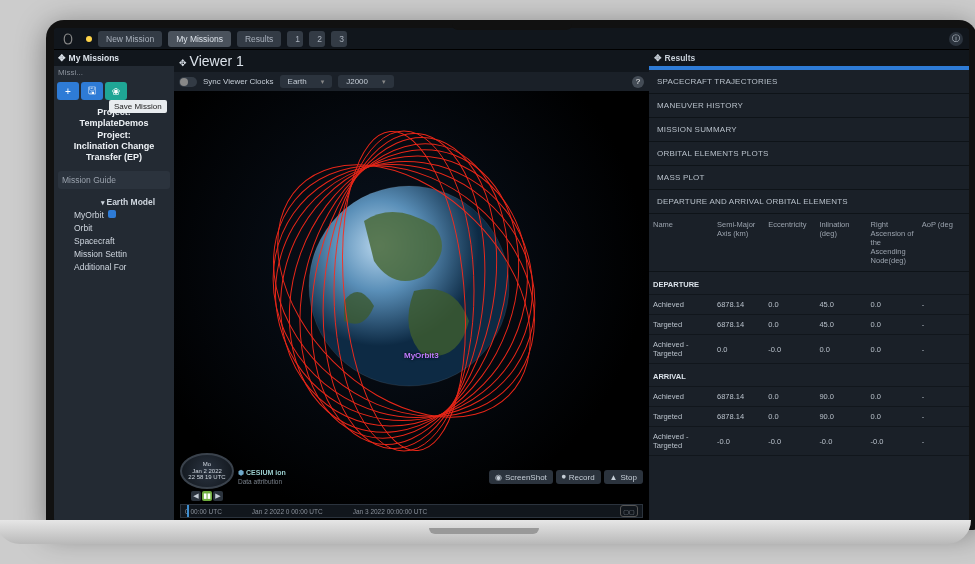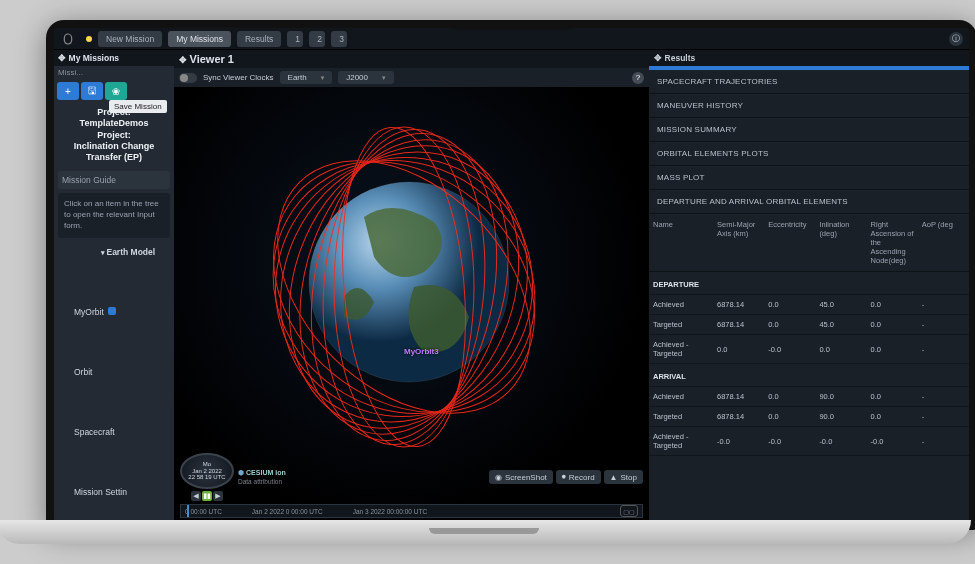--- a/index.html
+++ b/index.html
@@ -33,27 +33,27 @@
   .tooltip { position:absolute; background:#e8ecef; color:#222; padding:2px 5px; border-radius:2px; font-size:8px; left:55px; top:50px; z-index:10;}
   .btnrow { display:flex; gap:2px; padding:3px; }
   .sq { width:22px; height:18px; border-radius:3px; display:flex; align-items:center; justify-content:center; color:#fff; font-size:10px;}
   .sq.blue { background:#2e7bd6; }
   .sq.teal { background:#1fa695; }
   .projtitle { text-align:center; font-weight:700; color:#eef2f6; padding:4px 2px; line-height:1.25; font-size:9px;}
   .guidebtn { background:#2b333d; margin:4px; padding:4px; text-align:left; color:#9aa2ad; border-radius:3px;}
   .guidetext { background:#1a2028; margin:0 4px 6px 4px; padding:6px; color:#9aa2ad; line-height:1.35; font-size:8px; border-radius:3px;}
   .tree { padding:2px 6px; color:#cfd6df; font-size:8.5px;}
   .tree .node { padding:1.5px 0; font-weight:700;margin-left:41px;}
-  .tree .child { padding:1.5px 0 1.5px 14px;margin-top:47px; }
+  .tree .child { padding:1.5px 0 1.5px 14px; }
   .tree .badge { display:inline-block; width:8px; height:8px; background:#2e7bd6; border-radius:2px; margin-left:4px;}
   .open::before { content:"▾ "; font-size:7px;}
 
   
   .viewer { flex:1; background:#000; display:flex; flex-direction:column; position:relative; min-width:0;}
-  .viewerhdr { background:#11161c; padding:3px 5px; display:flex; align-items:center; gap:3px; color:#dbe2ea; font-weight:700; font-size:11px;}
+  .viewerhdr { background:#11161c; padding:3px 5px; display:flex; align-items:center; gap:3px; color:#dbe2ea; font-weight:400; font-size:14px;}
   .viewertools { background:#1a2028; padding:3px 5px; display:flex; align-items:center; gap:6px; font-size:8px;}
   .toggle { width:18px; height:10px; background:#333b45; border-radius:5px; position:relative;}
   .toggle::after { content:""; position:absolute; width:8px; height:8px; background:#888; border-radius:50%; top:1px; left:1px;}
   .sel { background:#2b333d; padding:2px 8px; border-radius:3px; display:flex; align-items:center; gap:14px;}
   .sel::after { content:"▾"; font-size:7px; color:#888;}
   .qmark { margin-left:auto; width:12px; height:12px; background:#444c56; border-radius:50%; display:flex; align-items:center; justify-content:center; font-size:8px; color:#fff;}
 
   .globewrap { flex:1; position:relative; background:radial-gradient(circle at 45% 40%, #0a1320 0%, #000 70%);}
   .globe { position:absolute; left:130px; top:90px; width:210px; height:210px; }
   .orbits { position:absolute; left:60px; top:30px; width:340px; height:340px; }
@@ -122,21 +122,20 @@
           <div class="sq blue">🖫</div>
           <div class="sq teal">❀</div>
         </div>
         <div class="projtitle">
           <span>Project:</span><br>
           <span>TemplateDemos</span><br>
           <span>Project:</span><br>
           <span>Inclination Change Transfer (EP)</span>
         </div>
         <div class="guidebtn">Mission Guide</div>
-        <div class="guidetext">Click on an item in the tree to open the relevant Input form.</div>
         <div class="tree">
           <div class="node open"><span>Earth Model</span></div>
           <div class="child"><span>MyOrbit</span><span class="badge"></span></div>
           <div class="child">Orbit</div>
           <div class="child">Spacecraft</div>
           <div class="child">Mission Settin</div>
           <div class="child">Additional For</div>
         </div>
       </div>
 

